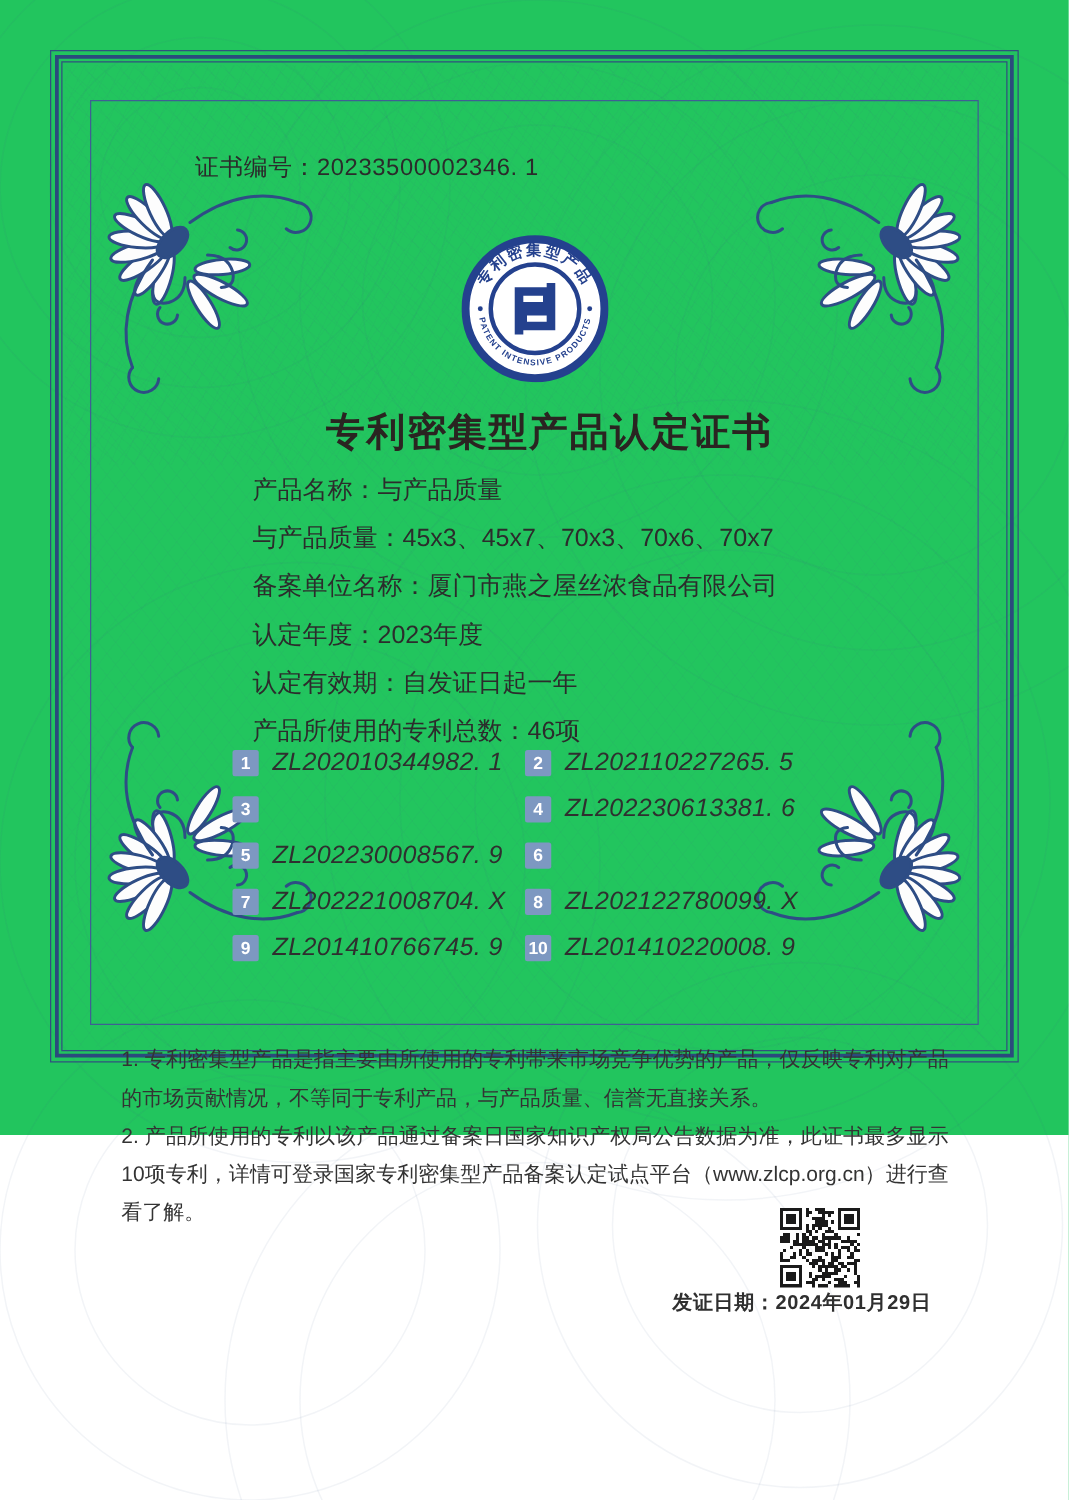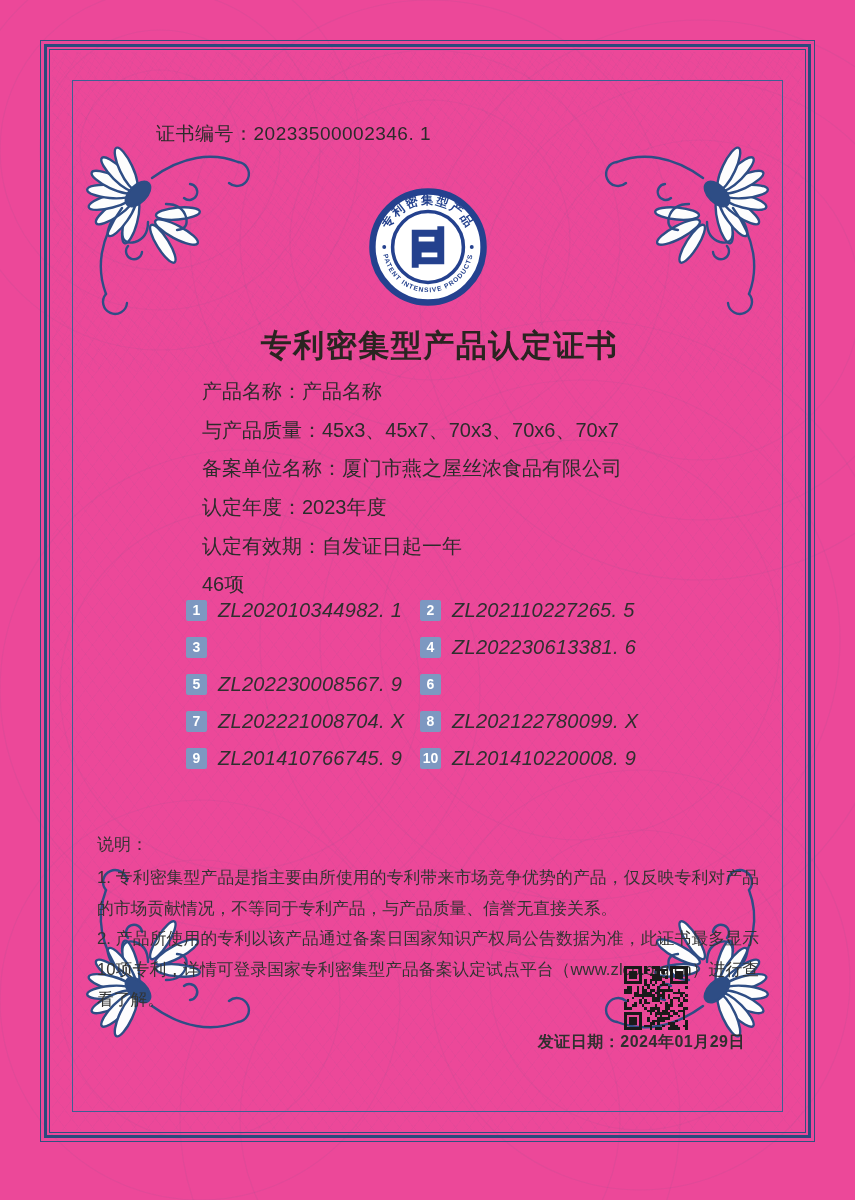--- a/index.html
+++ b/index.html
@@ -1,21 +1,21 @@
 <!DOCTYPE html>
 <html><head>
 <meta charset="utf-8">
 <style>
   html,body{margin:0;padding:0;}
   body{
     width:855px;height:1200px;background:#ffffff;overflow:hidden;
     font-family:"Liberation Sans","DejaVu Sans",sans-serif;
     -webkit-font-smoothing:antialiased;
   }
-  .page{position:relative;width:855px;height:1200px;background:#ec4899;}
+  .page{position:relative;width:855px;height:908px;background:#22c55e;}
 
   
   .wm-circles{position:absolute;inset:0;pointer-events:none;}
   .mesh{
     position:absolute;left:52px;right:52px;top:52px;bottom:70px;pointer-events:none;
     background:
       repeating-linear-gradient(52deg, rgba(70,95,140,.065) 0 1px, transparent 1px 11px),
       repeating-linear-gradient(-52deg, rgba(70,95,140,.065) 0 1px, transparent 1px 11px);
     opacity:.55;
   }
@@ -197,39 +197,40 @@
       <path d="M47 81 V46 H70 V62 H47"></path>
       <path d="M73 39 V74 H50 V58 H73"></path>
     </g>
   </svg>
 
   <h1 class="title">专利密集型产品认定证书</h1>
 
   <div class="fields">
     <div class="field-row">
         <span>产品名称：</span>
-        <span>产品名称</span>
+        <span>与产品质量</span>
       </div>
     <div class="field-row">
         <span>与产品质量：</span>
         <span>45x3、45x7、70x3、70x6、70x7</span>
       </div>
     <div class="field-row">
         <span>备案单位名称：</span>
         <span>厦门市燕之屋丝浓食品有限公司</span>
       </div>
     <div class="field-row">
         <span>认定年度：</span>
         <span>2023年度</span>
       </div>
     <div class="field-row">
         <span>认定有效期：</span>
         <span>自发证日起一年</span>
       </div>
     <div class="field-row">
+        <span>产品所使用的专利总数：</span>
         <span>46项</span>
       </div>
   </div>
 
   <div class="patents">
     <div class="patent-row" style="left:0;top:7px">
         <span class="pi-badge">1</span>
         <span class="pi-num">ZL202010344982. 1</span>
       </div>
     <div class="patent-row" style="left:234px;top:7px">
@@ -262,21 +263,20 @@
         <span class="pi-badge">9</span>
         <span class="pi-num">ZL201410766745. 9</span>
       </div>
     <div class="patent-row" style="left:234px;top:155px">
         <span class="pi-badge">10</span>
         <span class="pi-num">ZL201410220008. 9</span>
       </div>
   </div>
 
   <div class="notes">
-    <div class="notes-heading">说明：</div>
     <p>1. 专利密集型产品是指主要由所使用的专利带来市场竞争优势的产品，仅反映专利对产品的市场贡献情况，不等同于专利产品，与产品质量、信誉无直接关系。</p>
     <p>2. 产品所使用的专利以该产品通过备案日国家知识产权局公告数据为准，此证书最多显示10项专利，详情可登录国家专利密集型产品备案认定试点平台（www.zlcp.org.cn）进行查看了解。</p>
   </div>
 
   <svg class="qr" id="qr" viewBox="0 0 25 25" shape-rendering="crispEdges">
       <rect x="8" y="0" width="1" height="1" fill="#1a1a1a"></rect>
       <rect x="11" y="0" width="1" height="1" fill="#1a1a1a"></rect>
       <rect x="12" y="0" width="1" height="1" fill="#1a1a1a"></rect>
       <rect x="13" y="0" width="1" height="1" fill="#1a1a1a"></rect>
       <rect x="8" y="1" width="1" height="1" fill="#1a1a1a"></rect>

